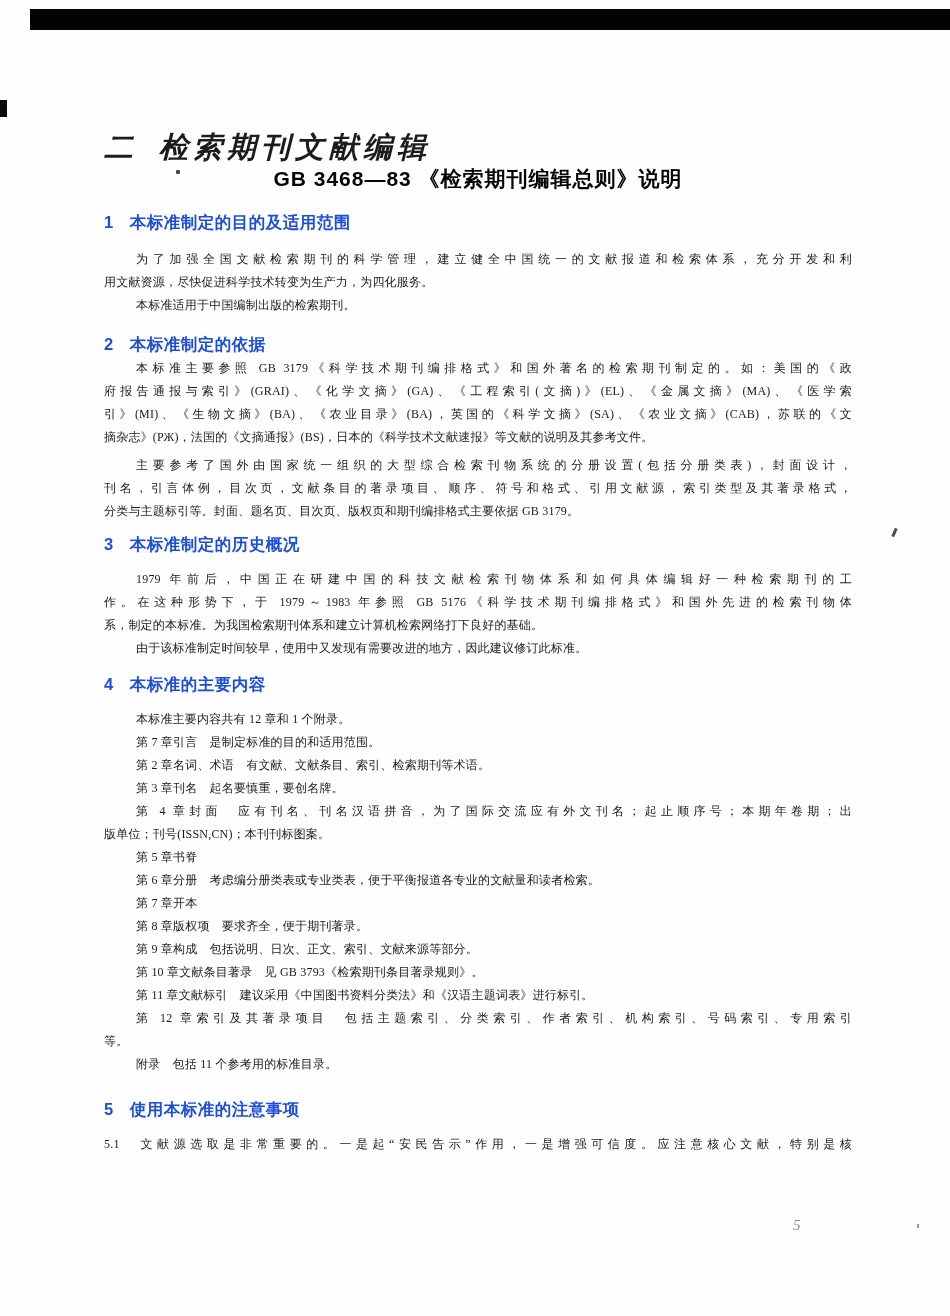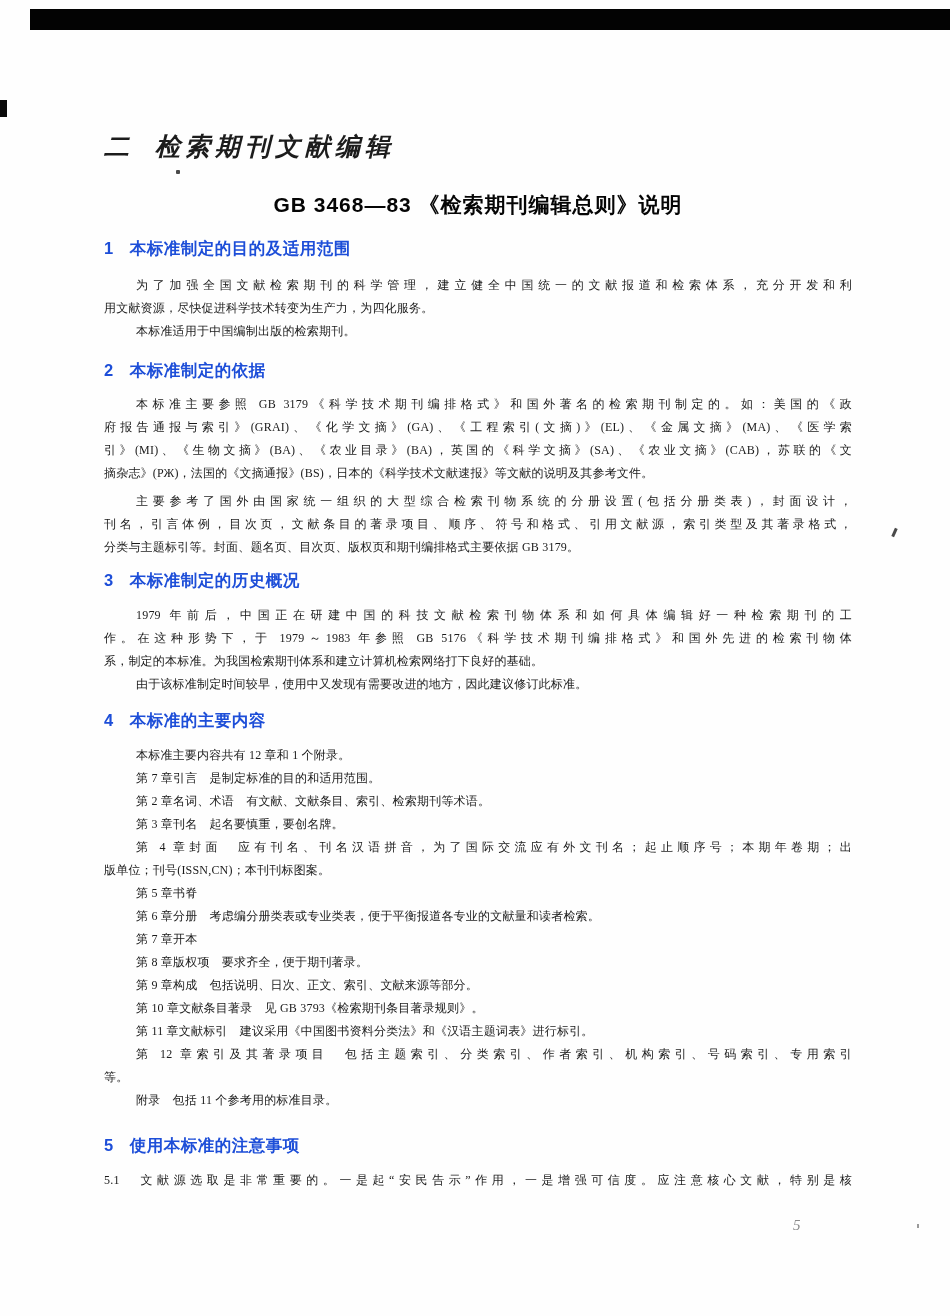--- a/index.html
+++ b/index.html
@@ -31,30 +31,29 @@
   .speck-b { left: 893px; top: 528px; width: 3px; height: 9px; transform: rotate(24deg); }
   .speck-c { left: 917px; top: 1224px; width: 2px; height: 4px; background: #9a9a9a; }
   
   .content {
     position: absolute;
     left: 104px; top: 0;
     width: 748px;
   }
   .chapter-heading {
     margin-top: 130px;
-    font-size: 25px;
+    font-size: 29px;
     line-height: 34px;
     font-style: italic;
     font-weight: 600;
     letter-spacing: 5px;
     color: #1c1c1c;
   }
   .chapter-heading .chap-num { margin-right: 26px; letter-spacing: 0; }
   .doc-title {
-    margin-top: 26px;
     font-family: "Liberation Sans", "DejaVu Sans", sans-serif;
     font-weight: 700;
     font-size: 21px;
     line-height: 30px;
     text-align: center;
     letter-spacing: 1px;
     color: #050505;
   }
   .sec-heading {
     font-family: "Liberation Sans", "DejaVu Sans", sans-serif;
@@ -70,21 +69,21 @@
     line-height: 23px;
     text-align: justify;
     letter-spacing: 0.2px;
   }
   .line.indent { text-indent: 32px; }
   .line.full { text-align-last: justify; }
   
   .mt0  { margin-top: 0; }
   .mt5  { margin-top: 5px; }
   .mt9  { margin-top: 9px; }
-  .mt11 { margin-top: 11px; }
+  .mt11 { margin-top: 1px; }
   .mt12 { margin-top: 12px; }
   .mt14 { margin-top: 14px; }
   .mt15 { margin-top: 15px; }
   .mt16 { margin-top: 16px; }
   .mt21 { margin-top: 21px; }
   .page-number {
     position: absolute;
     left: 793px; top: 1217px;
     font-size: 15px;
     font-style: italic;

